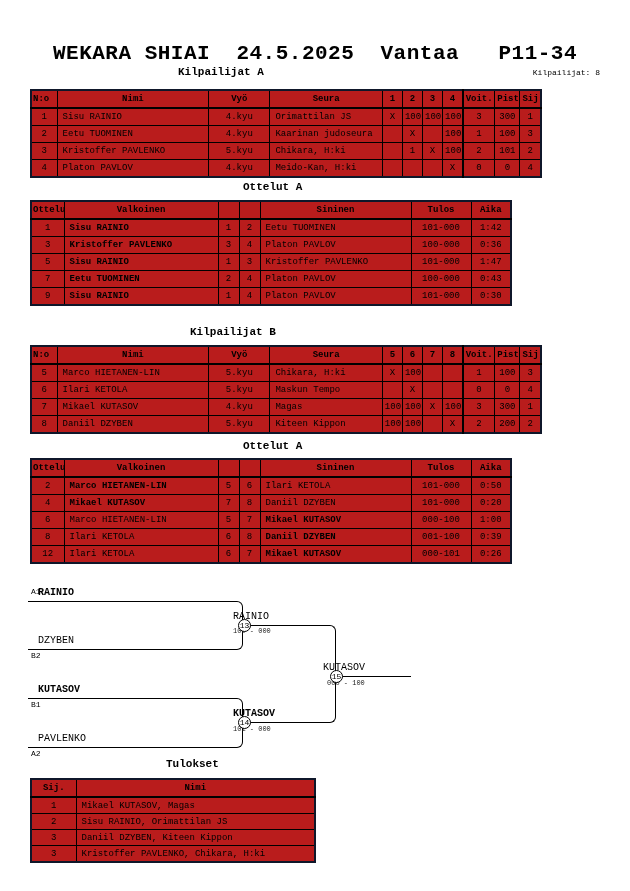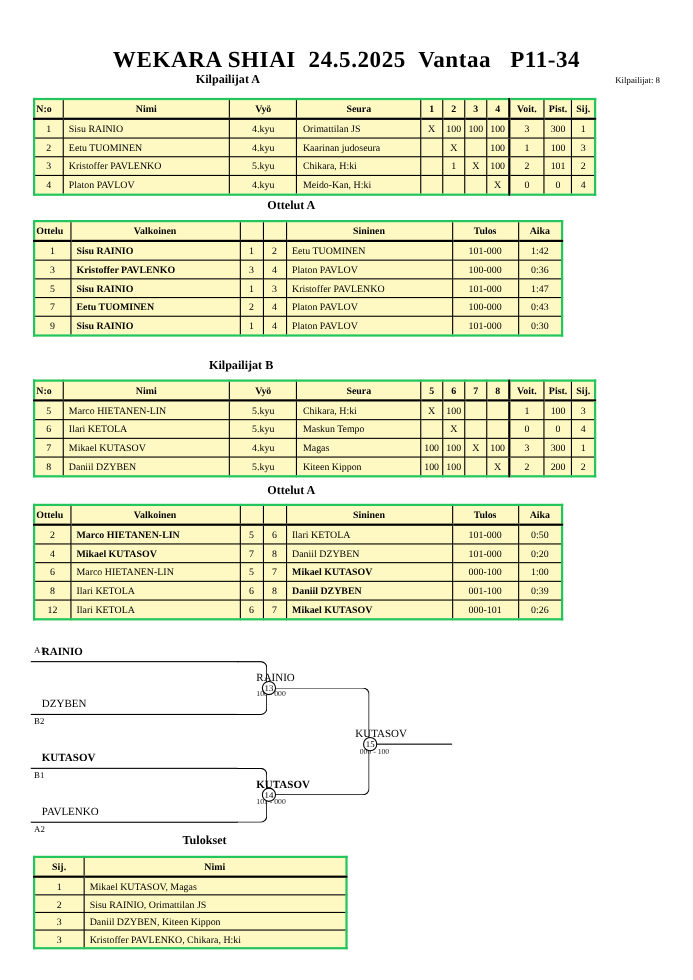--- a/index.html
+++ b/index.html
@@ -1,24 +1,24 @@
 <!DOCTYPE html>
 <html><head>
 <meta charset="utf-8">
 <style>
   html,body{margin:0;padding:0;background:#e8e8e8}
   .page{position:relative;width:630px;height:891px;background:#ffffff;margin:0 auto;
-        font-family:Liberation Serif, serif;color:#000;overflow:hidden}
+        font-family:Liberation Mono, monospace;color:#000;overflow:hidden}
   .title{position:absolute;left:0;top:42px;width:100%;text-align:center;
          font-size:21px;font-weight:bold;white-space:pre;letter-spacing:0.5px}
   .sec{position:absolute;font-size:11px;font-weight:bold}
   .note{position:absolute;left:470px;top:68px;width:130px;text-align:right;font-size:8px}
 
-  table{position:absolute;border-collapse:collapse;table-layout:fixed;background:#fef9c3;
-        border:2px solid #22c55e}
+  table{position:absolute;border-collapse:collapse;table-layout:fixed;background:#b91c1c;
+        border:2px solid #0f172a}
   td,th{border:1px solid #000;font-size:9px;padding:0 2px;height:16px;line-height:14px;
         overflow:hidden;white-space:nowrap;text-align:center;vertical-align:middle}
   th{font-weight:bold}
   tr.hd th{border-bottom:2px solid #000}
   .l{text-align:left;padding-left:5px}
   .hfirst{text-align:left;padding-left:1px}
   .thl{border-left:2px solid #000}
   .res td{height:15px}
 
   .bracket{position:absolute;left:28px;top:585px;width:395px;height:182px}

